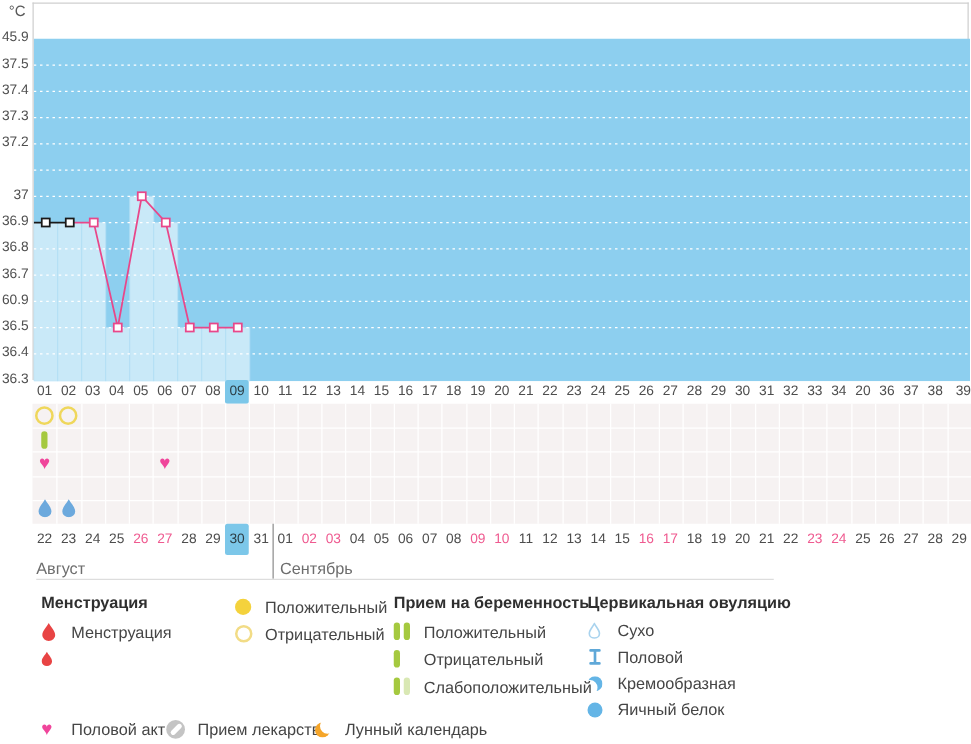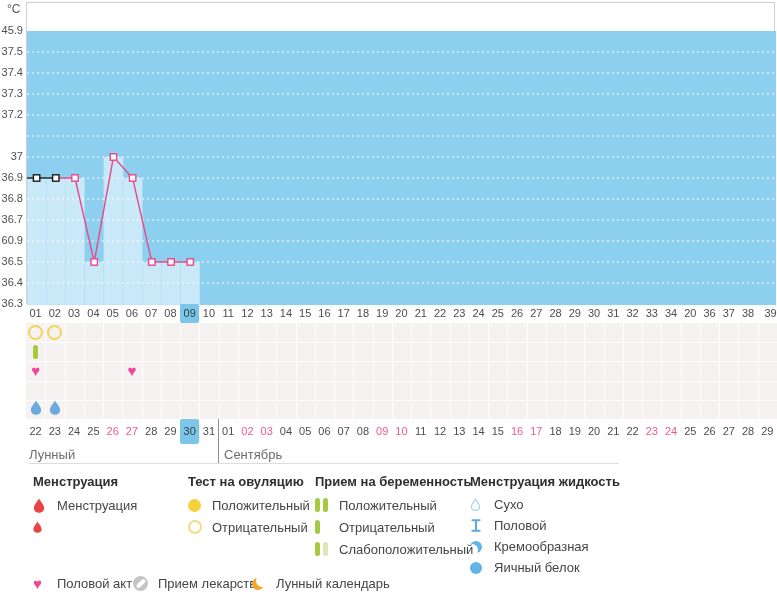--- a/index.html
+++ b/index.html
@@ -255,21 +255,21 @@
       <div class="date-cell" style="left: 596.949px; width: 19.2564px;">22</div>
       <div class="date-cell weekend" style="left: 616.205px; width: 19.2564px;">23</div>
       <div class="date-cell weekend" style="left: 635.462px; width: 19.2564px;">24</div>
       <div class="date-cell" style="left: 654.718px; width: 19.2564px;">25</div>
       <div class="date-cell" style="left: 673.974px; width: 19.2564px;">26</div>
       <div class="date-cell" style="left: 693.231px; width: 19.2564px;">27</div>
       <div class="date-cell" style="left: 712.487px; width: 19.2564px;">28</div>
       <div class="date-cell" style="left: 731.744px; width: 19.2564px;">29</div>
     </div>
 
-  <span class="month-label" style="left:29px">Лунный</span>
+  <span class="month-label" style="left:29px">Август</span>
   <span class="month-label" style="left:224px">Сентябрь</span>
   <div class="month-divider" style="left:218px;top:419px;height:44px"></div>
   <div class="cal-underline" style="left:29px;top:463px;width:590px"></div>
 
   <div class="lg-col" style="left:33px">
     <div class="lg-h">Менструация</div>
     <div class="lg-item">
       <span class="lg-ic">
         <svg width="12" height="15" viewBox="0 0 12 16">
             <path d="M6 .5C7.8 4 11.5 7 11.5 10.8A5.5 5 0 1 1 .5 10.8C.5 7 4.2 4 6 .5Z" fill="#E84444"></path>
@@ -280,21 +280,20 @@
     <div class="lg-item">
       <span class="lg-ic">
         <svg width="9" height="12" viewBox="0 0 12 16">
             <path d="M6 .5C7.8 4 11.5 7 11.5 10.8A5.5 5 0 1 1 .5 10.8C.5 7 4.2 4 6 .5Z" fill="#E84444"></path>
           </svg>
       </span>
     </div>
   </div>
 
   <div class="lg-col" style="left:188px">
-    <div class="lg-h">Тест на овуляцию</div>
     <div class="lg-item">
       <span class="lg-ic">
           <span class="ic-circle-filled"></span>
         </span>
       <span>Положительный</span>
     </div>
     <div class="lg-item">
       <span class="lg-ic">
           <span class="ic-circle-outline-lg"></span>
         </span>
@@ -324,21 +323,21 @@
           <span class="ic-bars">
             <span class="ic-greenbar"></span>
             <span class="ic-greenbar pale"></span>
           </span>
         </span>
       <span>Слабоположительный</span>
     </div>
   </div>
 
   <div class="lg-col" style="left:470px">
-    <div class="lg-h">Менструация жидкость</div>
+    <div class="lg-h">Цервикальная овуляцию</div>
     <div class="lg-item tight">
       <span class="lg-ic">
         <svg width="11" height="13" viewBox="0 0 12 16">
             <path d="M6 1.2C7.6 4.2 11 7.2 11 10.8A5 4.6 0 1 1 1 10.8C1 7.2 4.4 4.2 6 1.2Z" fill="none" stroke="#A9D3EE" stroke-width="1.6"></path>
           </svg>
       </span>
         <span>Сухо</span>
     </div>
     <div class="lg-item tight">
       <span class="lg-ic">

